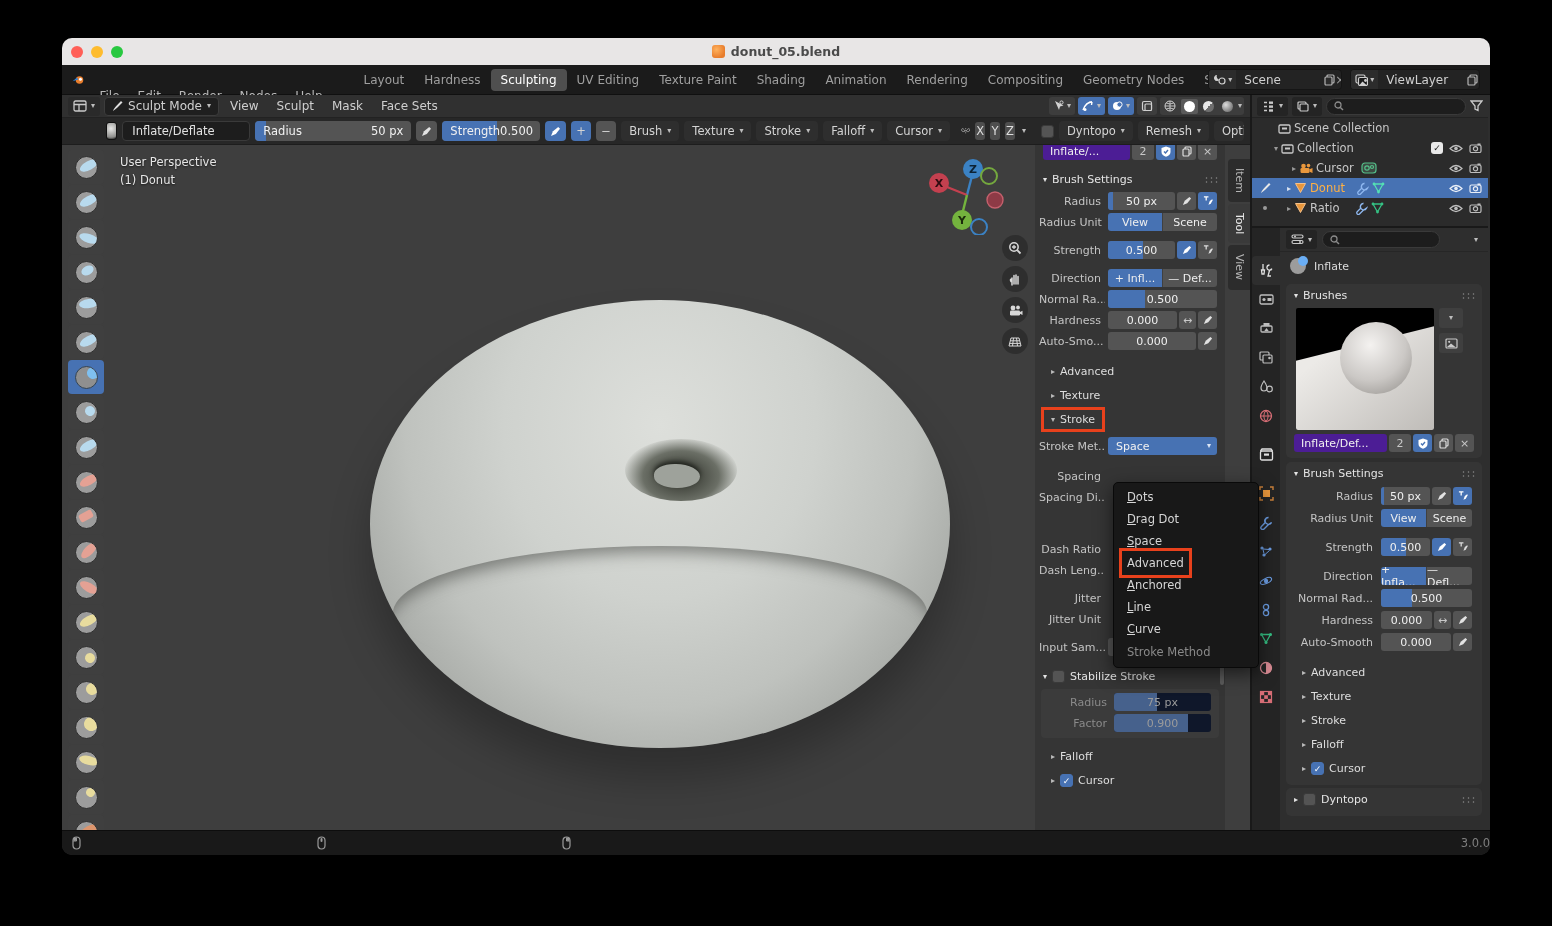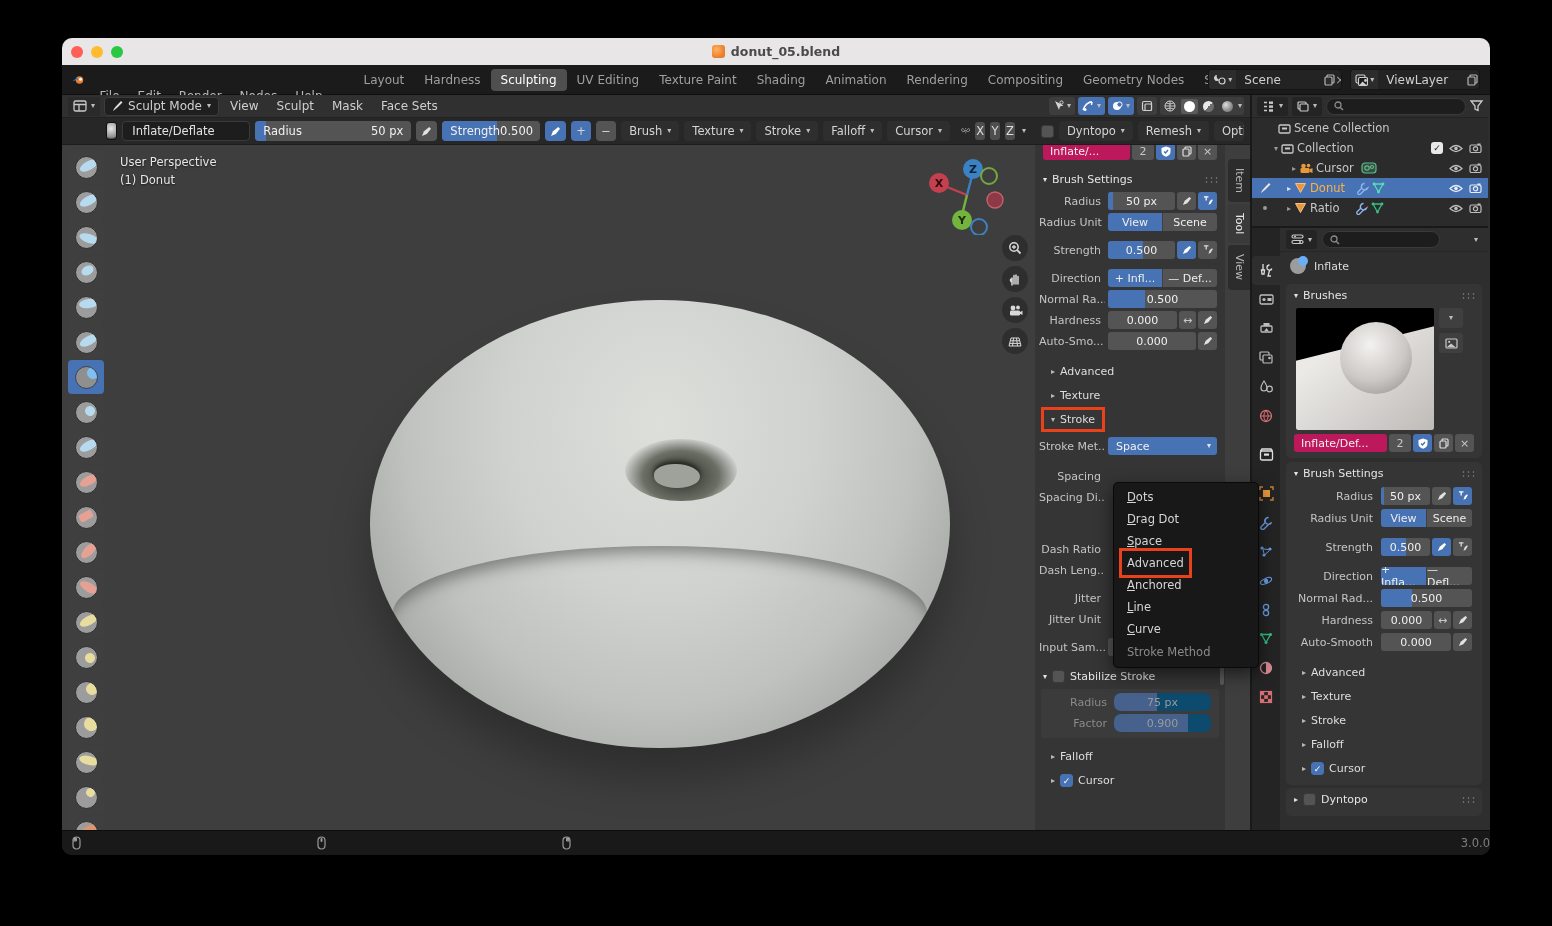--- a/index.html
+++ b/index.html
@@ -81,35 +81,35 @@
   .np-scroll{position:absolute;right:1px;top:340px;width:4px;height:200px;border-radius:2px;background:#5d5d5d;}
   .ntabs{position:absolute;top:14px;right:0;width:25px;display:flex;flex-direction:column;gap:2px;font-size:11px;color:#b5b5b5;}
   .vtab{writing-mode:vertical-rl;padding:9px 4px;background:#2c2c2c;border-radius:4px 0 0 4px;margin-left:3px;}
   .vtab.active{background:#3a3a3a;color:#e8e8e8;}
   .prow{display:flex;align-items:center;height:20px;margin:1px 8px 1px 4px;gap:3px;}
   .prow .plab{flex:none;width:66px;text-align:right;padding-right:4px;color:#c4c4c4;white-space:nowrap;overflow:hidden;}
   .prow .pctl{flex:1;display:flex;align-items:center;gap:2px;min-width:0;}
   .sl{position:relative;flex:1;background:#545454;border-radius:3px;height:18px;overflow:hidden;display:flex;align-items:center;justify-content:center;color:#f0f0f0;min-width:0;}
   .sl .fill{position:absolute;left:0;top:0;bottom:0;background:#4772b3;}
   .sl .v{position:relative;}
-  .sl.dark{background:#be185d;justify-content:flex-start;padding-left:7px;}
+  .sl.dark{background:#4c1d95;justify-content:flex-start;padding-left:7px;}
   .ibtn{width:19px;height:18px;background:#545454;border-radius:3px;display:flex;align-items:center;justify-content:center;flex:none;}
   .ibtn.blue{background:#4772b3;}
   .seg{flex:1;display:flex;border-radius:3px;overflow:hidden;height:18px;}
   .seg span{flex:1;display:flex;align-items:center;justify-content:center;background:#545454;color:#eee;}
   .seg span.on{background:#4772b3;}
   .seg span + span{border-left:1px solid #404040;}
   .sect{display:flex;align-items:center;height:21px;padding-left:16px;color:#dedede;gap:5px;margin-top:3px;}
   .sect .tri{font-size:8px;color:#bbb;}
   .phead{display:flex;align-items:center;height:22px;padding-left:8px;color:#e4e4e4;gap:5px;font-size:11px;}
   .grip{margin-left:auto;margin-right:7px;width:14px;height:7px;background-image:radial-gradient(#6c6c6c 1px,transparent 1.2px);background-size:5px 4px;}
   .annot{outline:3px solid #e8411c;outline-offset:1px;}
   .db-row{display:flex;align-items:center;gap:2px;margin:0 8px;}
   .subpanel{background:#3b3b3b;border-radius:4px;margin:2px 6px;padding:2px 0 4px;}
-  .muted .plab{color:#8a8a8a;} .muted .sl{background:#0c4a6e;color:#9b9b9b;border-radius:7px;} .muted .sl .fill{background:#46618c;}
+  .muted .plab{color:#8a8a8a;} .muted .sl{background:#0f172a;color:#9b9b9b;} .muted .sl .fill{background:#46618c;}
   
   .smenu{position:absolute;left:1051px;top:444px;width:146px;background:#181818;border:1px solid #090909;border-radius:5px;box-shadow:0 6px 18px rgba(0,0,0,.55);z-index:60;font-size:11.5px;color:#d6d6d6;padding:3px 0;}
   .sm-item{display:block;height:22px;line-height:22px;padding-left:13px;}
   .sm-item::first-letter{text-decoration:underline;}
   .sm-item .annot-in{display:inline-block;padding:0 4px;margin-left:-4px;}
   .sm-sep{height:1px;background:#2c2c2c;margin:3px 0;}
   .sm-footer{height:24px;line-height:24px;padding-left:13px;color:#8a8a8a;margin-top:20px;}
   
   .outliner{height:133px;background:#2b2b2b;border-bottom:2px solid #191919;font-size:11.5px;color:#c6c6c6;}
   .out-header{height:23px;background:#2e2e2e;border-bottom:1px solid #222;display:flex;align-items:center;padding:0 5px;gap:4px;}

